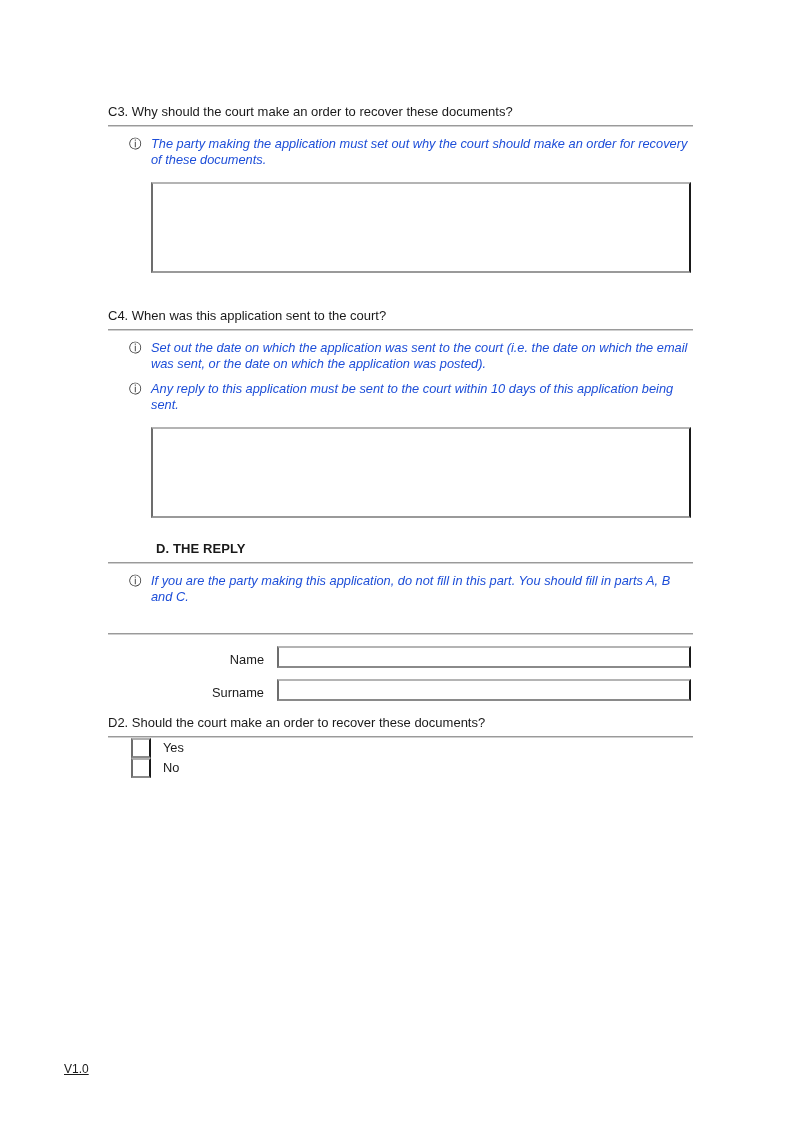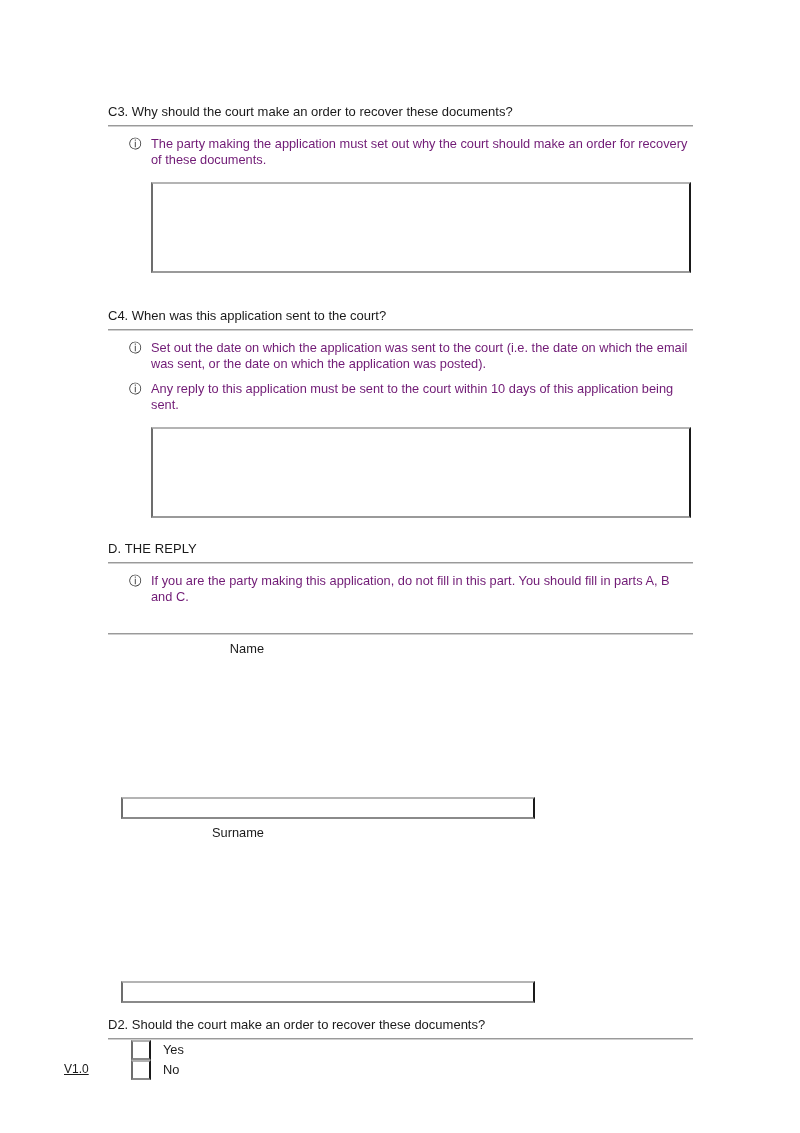--- a/index.html
+++ b/index.html
@@ -34,22 +34,23 @@
   }
 
   
   .q-head {
     font-size: 13.0px;
     line-height: 16px;
     color: #1a1a1a;
     white-space: nowrap;
   }
   .q-head.bold {
-    font-weight: normal;
+    font-weight: bold;
     letter-spacing: 0.1px;
+    margin-left: 48px;
   }
   .rule {
     height: 0;
     border-top: 1px solid #9a9a9a;
     border-bottom: 1px solid #cfcfcf;
     margin-top: 5px;
     width: 585px;
   }
 
   
@@ -65,40 +66,41 @@
     font-size: 12.5px;
     line-height: 16px;
     color: #1a1a1a;
     text-align: left;
     padding-top: 0px;
   }
   .note-text {
     flex: 1 1 auto;
     font-size: 12.8px;
     line-height: 16px;
-    color: #701a75;
+    color: #1d4ed8;
+    font-style: italic;
   }
 
   
   .answer-box {
     margin-left: 43px;
     width: 540px;
     background: #ffffff;
     border-top: 2px solid #b4b4b4;
     border-left: 2px solid #6d6d6d;
     border-right: 2px solid #1a1a1a;
     border-bottom: 2px solid #9a9a9a;
     box-sizing: border-box;
   }
 
   
   .field-row {
     display: flex;
-    align-items: flex-start;
-    flex-direction: column;
+    align-items: center;
+    margin-top: 11px;
   }
   .field-label {
     flex: 0 0 156px;
     width: 156px;
     text-align: right;
     font-size: 12.8px;
     line-height: 16px;
     color: #1a1a1a;
     padding-top: 6px;
   }

